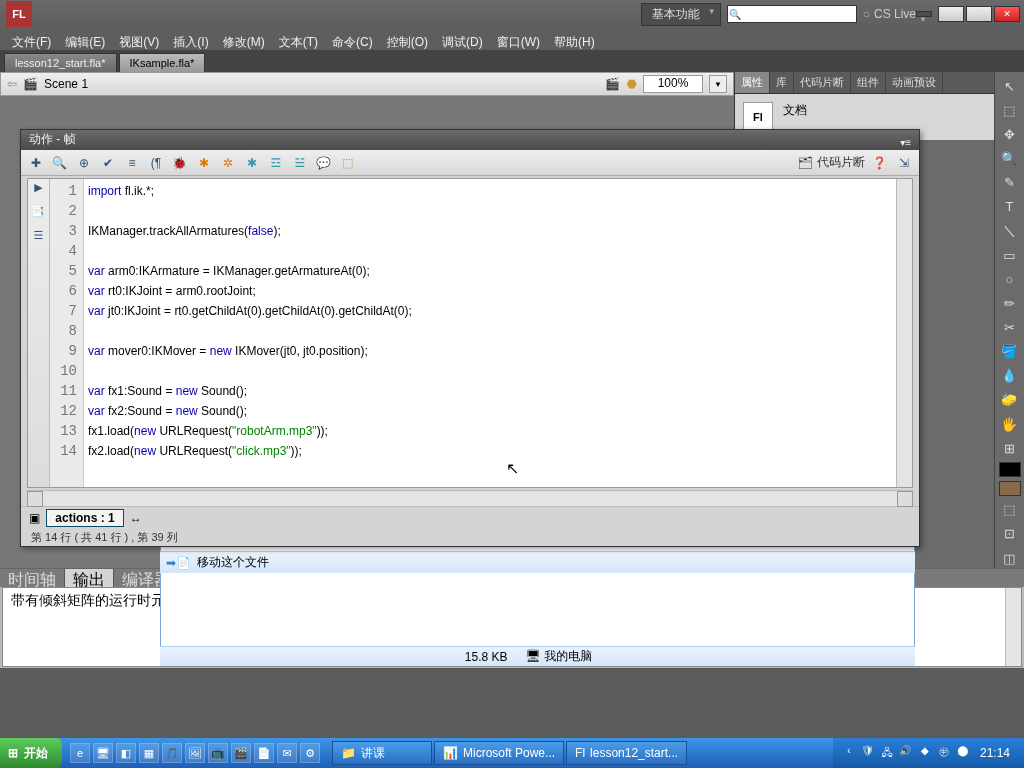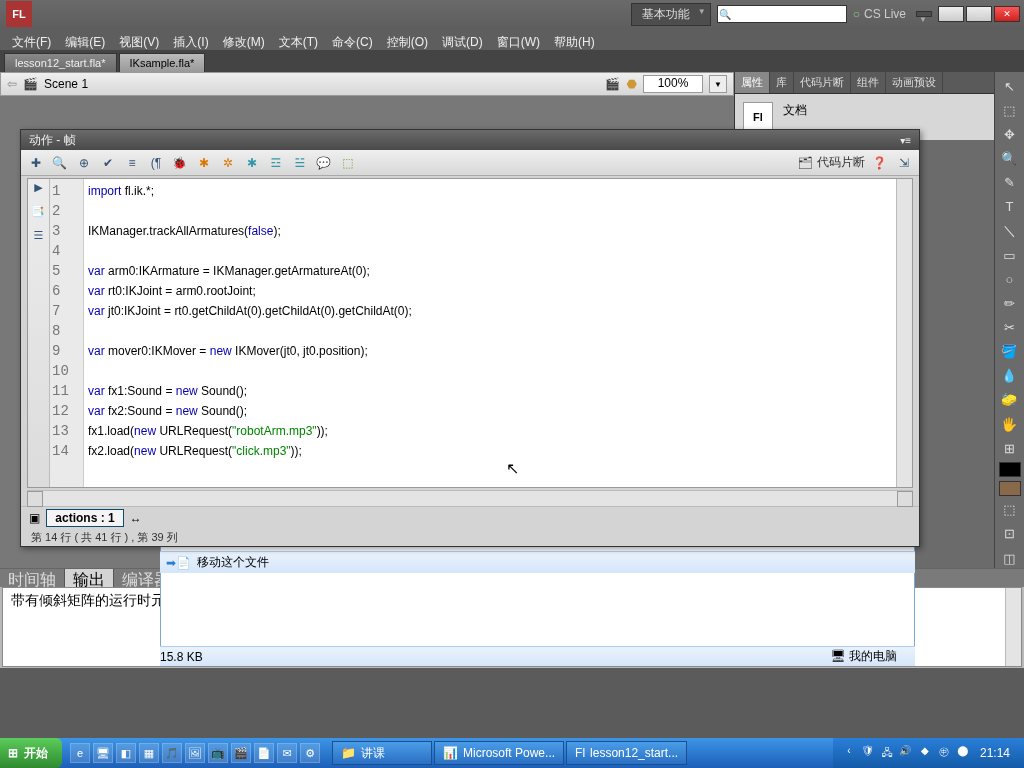--- a/index.html
+++ b/index.html
@@ -4,21 +4,21 @@
 <style>
 * { margin:0; padding:0; box-sizing:border-box; font-family:"Microsoft YaHei",SimSun,Arial,sans-serif; font-size:12px; }
 body { width:1024px; height:768px; overflow:hidden; background:#5b5b5b; }
 .topbar { height:28px; background:linear-gradient(#6a6a6a,#5e5e5e); display:flex; align-items:center; color:#ddd; }
 .fl-logo { width:26px; height:26px; background:#a33; margin:0 6px; display:flex; align-items:center; justify-content:center; color:#fff; font-weight:bold; font-size:11px; }
 .topbar-spacer { flex:1; }
 .dropdown-box { background:#4d4d4d; border:1px solid #333; padding:2px 20px 2px 10px; position:relative; margin-right:6px; }
 .dropdown-box::after { content:"▼"; position:absolute; right:4px; top:3px; font-size:8px; color:#aaa; }
 .search-box { width:130px; height:18px; background:#fff; border:1px solid #333; margin-right:6px; display:flex; align-items:center; }
 .search-box::before { content:"🔍"; font-size:10px; margin:0 2px; color:#888; }
-.cslive { color:#ccc; margin-right:10px; display:flex; align-items:center; gap:4px; }
+.cslive { color:#ccc; display:flex; align-items:center; gap:4px; }
 .cslive::before { content:"○"; color:#8c8; }
 .winbtns { display:flex; gap:2px; margin-right:4px; }
 .winbtn { width:26px; height:16px; border:1px solid #333; display:flex; align-items:center; justify-content:center; font-size:9px; }
 .wb-min,.wb-max { background:linear-gradient(#eee,#ccc); }
 .wb-close { background:linear-gradient(#f55,#c22); color:#fff; }
 .menubar { height:22px; background:#5e5e5e; display:flex; align-items:center; padding-left:6px; gap:2px; color:#eee; }
 .menubar span { padding:2px 6px; cursor:default;margin-top:7px; }
 .doc-tabs { height:22px; background:#444; display:flex; align-items:flex-end; padding-left:4px; }
 .doc-tab { background:linear-gradient(#888,#6a6a6a); padding:3px 10px; margin-right:2px; border:1px solid #333; border-bottom:none; color:#eee; font-size:11px;margin-top:39px; }
 .doc-tab.active { background:linear-gradient(#bbb,#999); color:#000; }
@@ -34,43 +34,43 @@
 .ptabrow { display:flex; background:#5a5a5a; border-bottom:1px solid #333; }
 .ptab { padding:3px 6px; color:#ddd; font-size:11px; border-right:1px solid #444; }
 .ptab.active { background:#888; color:#fff; }
 .panel-body { background:#d7d7d7; padding:8px; display:flex; align-items:flex-start; gap:10px; }
 .doc-icon { width:30px; height:30px; background:#fff; border:1px solid #999; display:flex; align-items:center; justify-content:center; font-size:11px; font-weight:bold; }
 .toolstrip { width:30px; background:#6b6b6b; border-left:1px solid #444; display:flex; flex-direction:column; align-items:center; padding-top:4px; gap:4px; }
 .tool { width:24px; height:22px; display:flex; align-items:center; justify-content:center; color:#ddd; font-size:13px; border:1px solid transparent; }
 .swatch { width:22px; height:16px; border:1px solid #333; }
 
 .actions-panel { position:absolute; left:20px; top:129px; width:900px; height:418px; background:#d4d4d4; border:1px solid #333; box-shadow:2px 2px 6px rgba(0,0,0,.4); z-index:10; display:flex; flex-direction:column; }
-.actions-title { height:20px; background:linear-gradient(#6a6a6a,#4a4a4a); color:#eee; padding:2px 8px; display:flex; align-items:center; }
+.actions-title { height:20px; background:linear-gradient(#6a6a6a,#4a4a4a); color:#eee; padding:2px 8px; display:flex; align-items:flex-end; }
 .actions-toolbar { height:26px; background:linear-gradient(#efefef,#d8d8d8); border-bottom:1px solid #aaa; display:flex; align-items:center; padding:0 6px; gap:6px; }
 .atool { width:18px; height:18px; display:flex; align-items:center; justify-content:center; color:#357; font-size:12px; }
 .actions-toolbar .flex { flex:1; }
 .snip-label { color:#333; display:flex; align-items:center; gap:4px; }
 .code-area { flex:1; display:flex; background:#fff; border:1px solid #999; margin:2px 6px; overflow:hidden; }
 .leftstrip { width:22px; background:linear-gradient(#ececec,#dcdcdc); border-right:1px solid #bbb; display:flex; flex-direction:column; }
 .lstool { width:20px; height:20px; margin:2px auto; color:#357; text-align:center; font-size:11px; }
-.gutter { width:34px; background:#eaeaea; border-right:1px solid #ccc; font-family:"Courier New",monospace; font-size:14px; color:#777; padding:2px 6px 2px 2px; line-height:20px; }
+.gutter { width:34px; background:#eaeaea; border-right:1px solid #ccc; font-family:"Courier New",monospace; font-size:14px; color:#777; text-align:right; padding:2px 6px 2px 2px; line-height:20px; }
 .code { flex:1; font-family:"Courier New",monospace; font-size:14px; padding:2px 4px; line-height:20px; white-space:pre; color:#000; overflow:hidden; position:relative; }
 .kw { color:#0600b0; } .str { color:#008400; }
 .cursor-ptr { position:absolute; left:422px; top:280px; font-size:16px; color:#000; }
 .scroll-x { height:16px; background:#e4e4e4; border-top:1px solid #bbb; margin:0 6px; position:relative; }
 .scroll-x::before { content:""; position:absolute; left:0; top:0; width:14px; height:14px; border:1px solid #999; background:#ddd; }
 .scroll-x::after { content:""; position:absolute; right:0; top:0; width:14px; height:14px; border:1px solid #999; background:#ddd; }
 .tabs-below { height:22px; display:flex; align-items:center; padding:2px 8px; gap:6px; background:#d4d4d4; border-top:1px solid #bbb; }
 .tab-chip { background:#f4f4f4; border:1px solid #0c4a6e; padding:1px 8px;font-weight:bold; }
 .status-line { height:18px; padding:2px 10px; color:#333; font-size:11px; background:#d4d4d4; }
 
 .desktop-bit { position:absolute; left:160px; top:546px; width:755px; height:120px; background:#fff; border:1px solid #7aa7d6; z-index:1; }
 .desktop-top { position:absolute; left:160px; top:551px; height:22px; width:755px; background:linear-gradient(#eaf2fc,#d5e6fa); border-top:1px solid #aacff5; display:flex; align-items:center; gap:6px; padding-left:6px; z-index:2; }
 .desktop-top .ico { color:#2a7ed3; }
-.desktop-status { position:absolute; left:160px; bottom:102px; height:20px; width:755px; background:linear-gradient(#eaf2fc,#d5e6fa); border-top:1px solid #aacff5; display:flex; align-items:center; justify-content:space-between; gap:18px; padding-right:18px; z-index:2; font-size:11px; }
+.desktop-status { position:absolute; left:160px; bottom:102px; height:20px; width:755px; background:linear-gradient(#eaf2fc,#d5e6fa); border-top:1px solid #aacff5; display:flex; align-items:center; justify-content:center; gap:18px; padding-right:18px; z-index:2; font-size:11px; }
 
 .bottom-panels { height:100px; background:#b9b9b9; border-top:1px solid #666; }
 .bptabs { display:flex; background:#7a7a7a; height:18px; }
 .bptab { padding:1px 8px; font-size:16px; color:#ddd; border-right:1px solid #555; }
 .bptab.active { background:#d4d4d4; color:#000; }
 .bpbody { background:#fff; height:80px; border:1px solid #888; margin:0 2px; padding:4px 8px; position:relative; }
 .bpbody .scroll-y { position:absolute; right:0; top:0; width:16px; height:100%; background:#e4e4e4; border-left:1px solid #bbb; }
 
 .taskbar { position:absolute; left:0; bottom:0; width:1024px; height:30px; background:linear-gradient(#3d95e6,#1c5fb8); display:flex; align-items:center; color:#fff; font-size:11px; }
 .start { height:30px; background:linear-gradient(#5bcc5b,#2e8a2e); padding:0 14px 0 8px; display:flex; align-items:center; gap:6px; font-weight:bold; border-radius:0 6px 6px 0; }

